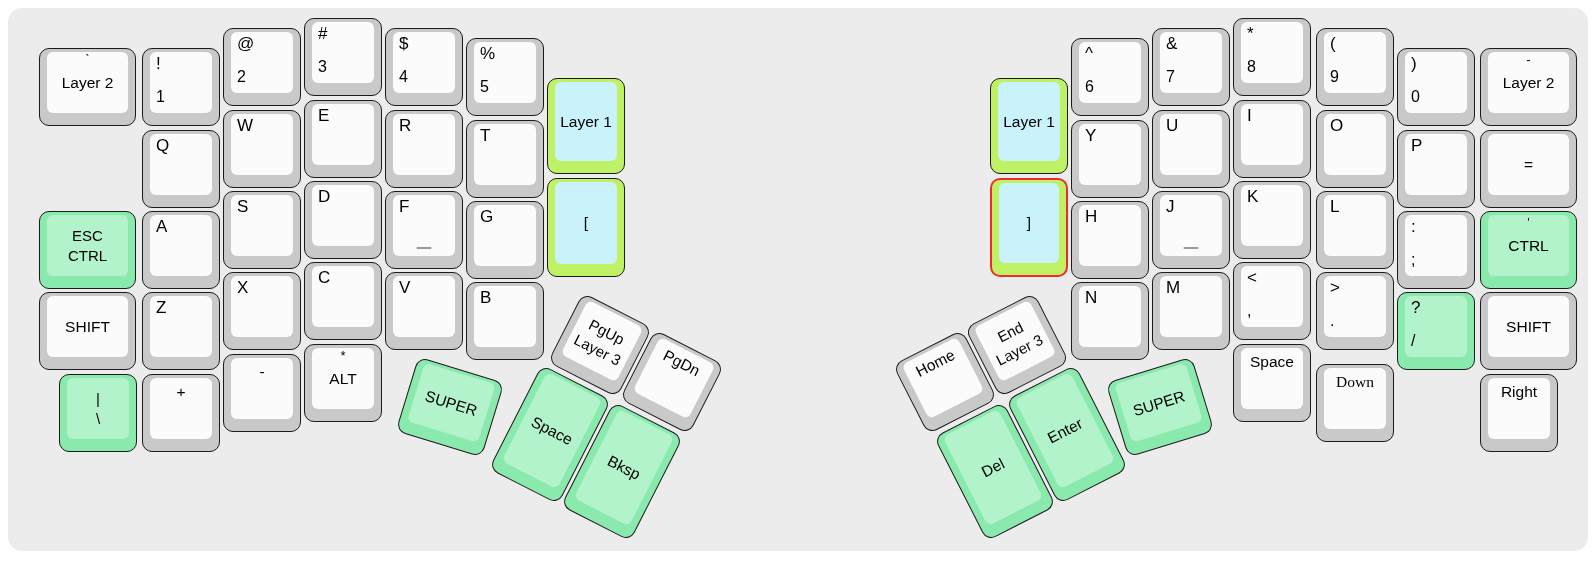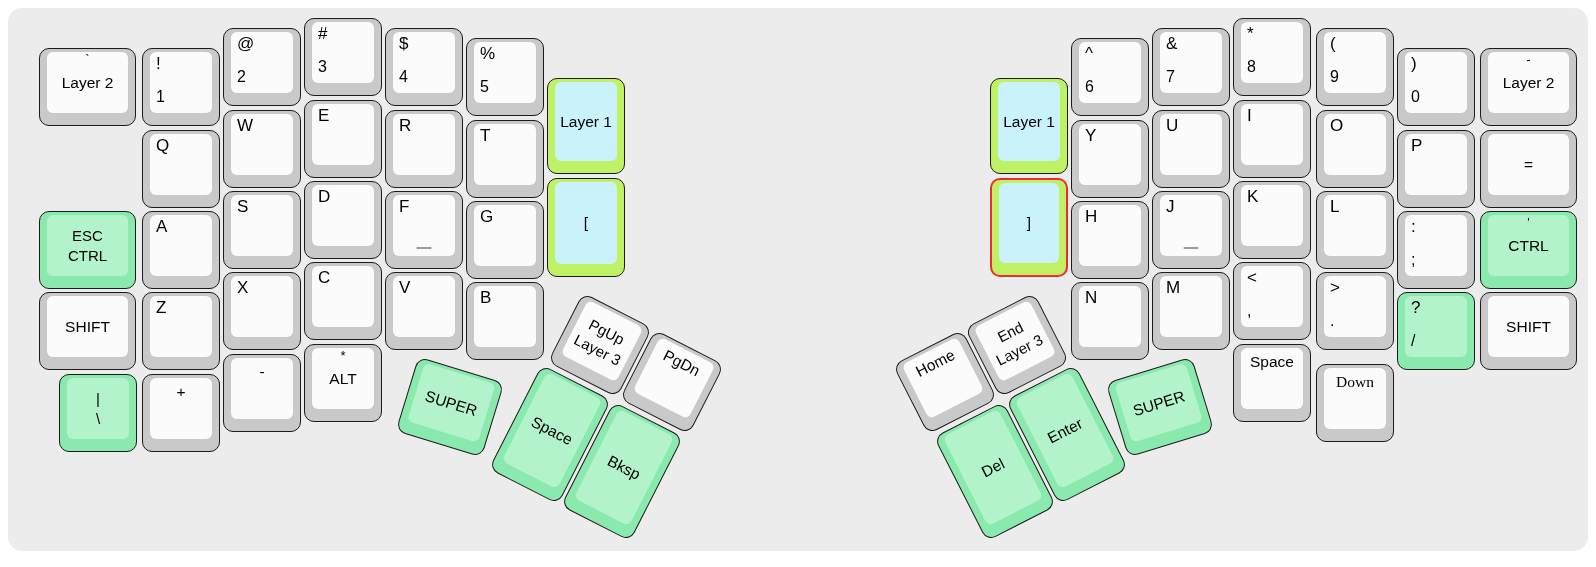--- a/index.html
+++ b/index.html
@@ -364,20 +364,25 @@
         <div class="cap">
           <span class="lg lg-ct lg-small">'</span>
           <span class="lg lg-ctr">CTRL</span>
         </div>
       </div>
       <div class="key white" style="left: 1480px; top: 292px; width: 97px; height: 78px;">
         <div class="cap">
           <span class="lg lg-ctr">SHIFT</span>
         </div>
       </div>
+      <div class="key white" style="left: 1480px; top: 374px; width: 78px; height: 78px;">
+        <div class="cap">
+          <span class="lg lg-ct">Right</span>
+        </div>
+      </div>
       <div class="key white" style="left: 906px; top: 343px; width: 78px; height: 78px; transform: rotate(-27deg);">
         <div class="cap">
           <span class="lg lg-ct">Home</span>
         </div>
       </div>
       <div class="key white" style="left: 978px; top: 306px; width: 78px; height: 78px; transform: rotate(-27deg);">
         <div class="cap">
           <div class="lg lg-lines">
             <span class="">End</span>
             <span class="">Layer 3</span>

